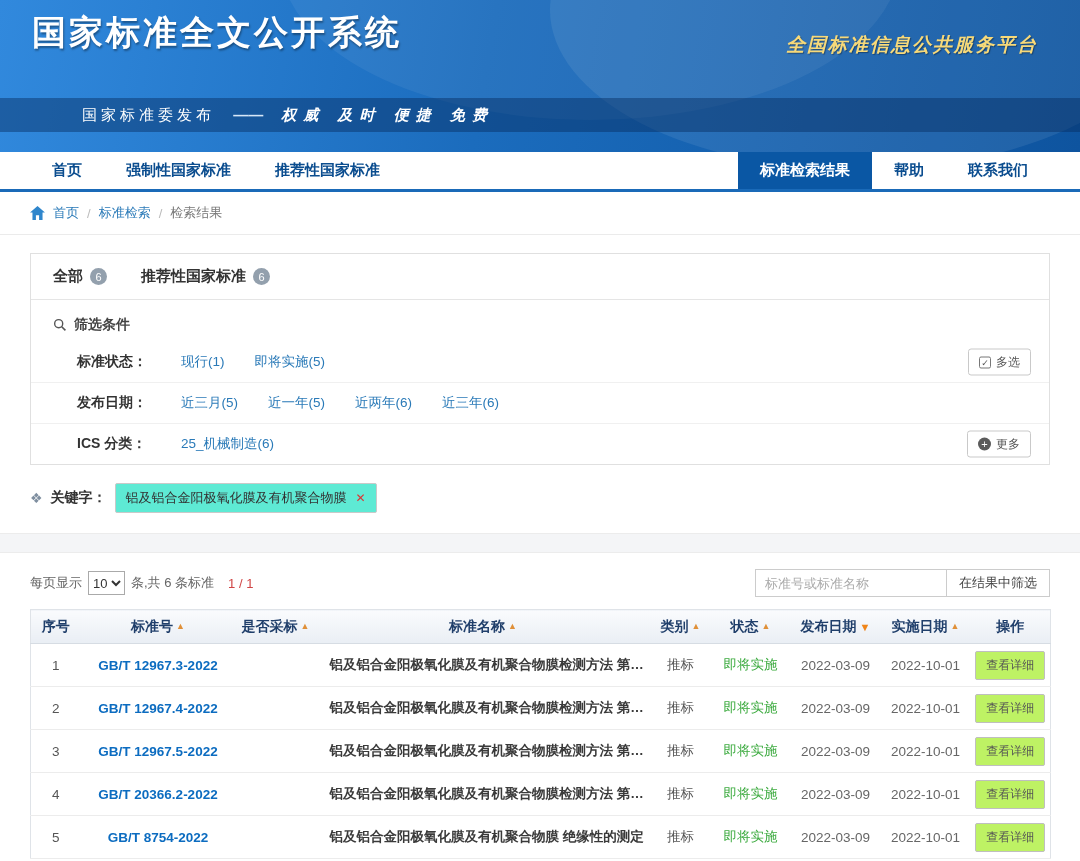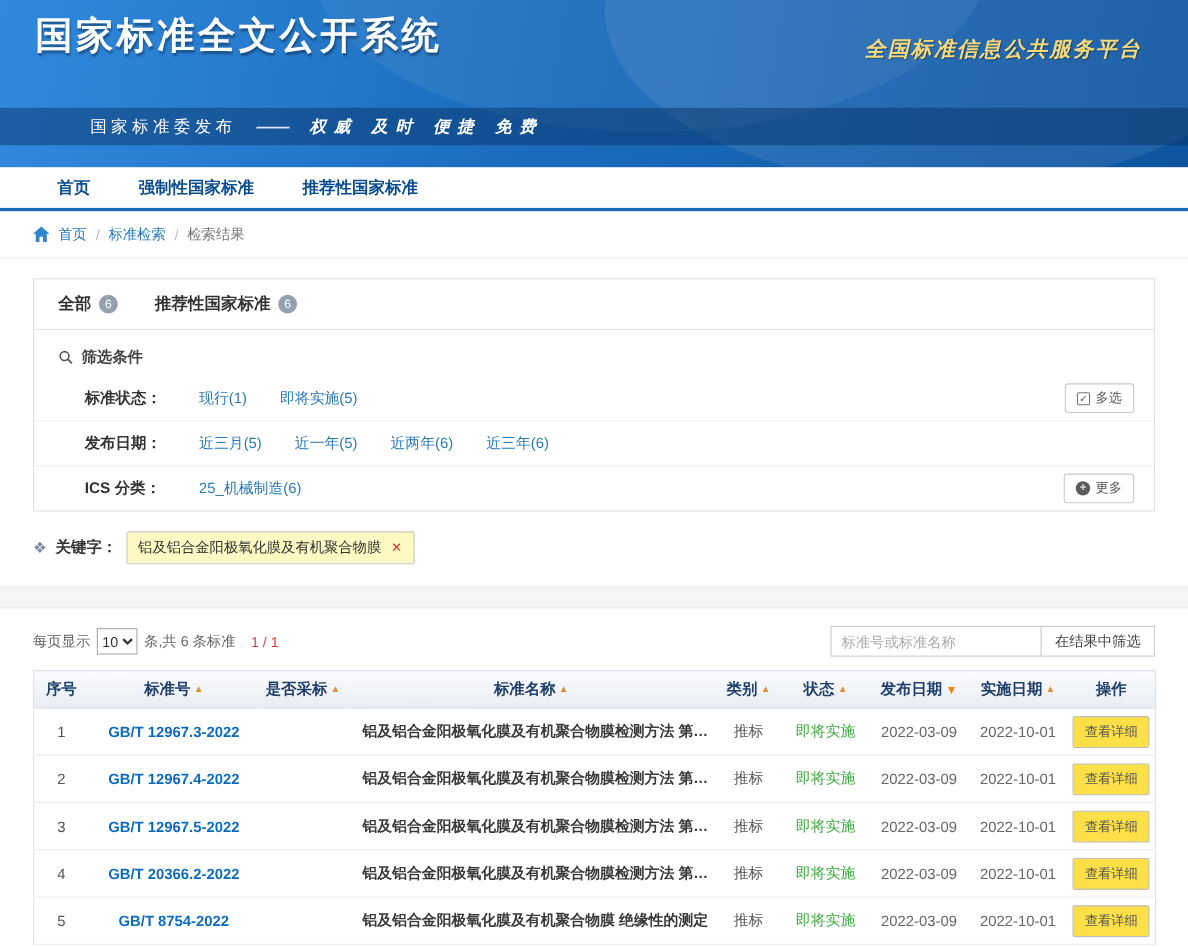--- a/index.html
+++ b/index.html
@@ -63,21 +63,21 @@
     color: #555; cursor: pointer; font-family: inherit; }
   .chk { width: 12px; height: 12px; border: 1px solid #777; font-size: 9px; line-height: 10px;
     text-align: center; color: #555; border-radius: 2px; }
   .plus { width: 13px; height: 13px; border-radius: 50%; background: #5b5b5b; color: #fff;
     font-size: 11px; line-height: 12px; text-align: center; }
   
   .keyword-row { display: flex; align-items: center; gap: 8px; padding: 18px 30px 20px; }
   .kw-mark { color: #7f8fa0; font-size: 14px; }
   .kw-label { font-size: 14px; font-weight: bold; color: #333; }
   .tag { display: inline-flex; align-items: center; gap: 9px; border: 1px solid #c9c9c9;
-    border-radius: 2px; padding: 5px 10px; font-size: 13px; color: #333; background: #fef9c3; }
+    border-radius: 2px; padding: 5px 10px; font-size: 13px; color: #333; background: #5eead4; }
   .tag-x { color: #e03131; font-weight: bold; font-size: 12px; cursor: pointer; }
   
   .band { height: 20px; background: #f4f5f7; border-top: 1px solid #ececec;
     border-bottom: 1px solid #ececec; }
   
   .results { padding: 0 30px; }
   .results-bar { display: flex; align-items: center; margin: 16px 0 12px; gap: 24px; }
   .rb-left { display: flex; align-items: center; gap: 6px; font-size: 13px; color: #666; }
   .rb-left select { height: 24px; border: 1px solid #aaa; font-size: 13px; color: #333;
     background: #fff; cursor: pointer; font-family: inherit; }
@@ -97,41 +97,46 @@
   th.sortable { cursor: pointer; }
   .sort { color: #e09038; font-size: 9px; margin-left: 3px; vertical-align: 2px; }
   .sort.active { color: #f08519; font-size: 11px; vertical-align: 0; }
   tbody td { height: 43px; border-bottom: 1px solid #ececec; font-size: 13.5px;
     text-align: center; color: #555; white-space: nowrap; overflow: hidden; }
   td.name { text-align: left; padding-left: 14px; font-weight: bold; color: #3a3a3a;
     text-overflow: ellipsis; }
   td.code a { color: #0c6cc0; font-weight: bold; text-decoration: none; cursor: pointer; }
   td.status { color: #3dab40; }
   td.date { color: #666; }
-  .detail-btn { border: 1px solid #bfbfbf; background: #fde047; border-radius: 2px;
+  .detail-btn { border: 1px solid #bfbfbf; background: #bef264; border-radius: 2px;
     padding: 5px 10px; font-size: 12px; color: #555; cursor: pointer; font-family: inherit; }
 </style>
 </head>
 <body>
 
 <header class="banner">
   <div class="site-title">国家标准全文公开系统</div>
   <div class="platform">全国标准信息公共服务平台</div>
   <div class="banner-sub">
     <span class="publisher">国家标准委发布</span>
     <span class="dash">——</span>
     <span class="slogan">权威 及时 便捷 免费</span>
   </div>
 </header>
 
 <nav class="nav">
   <div class="nav-left">
     <div class="nav-item">首页</div>
     <div class="nav-item">强制性国家标准</div>
     <div class="nav-item">推荐性国家标准</div>
+  </div>
+  <div class="nav-right">
+    <div class="nav-item active">标准检索结果</div>
+    <div class="nav-item">帮助</div>
+    <div class="nav-item">联系我们</div>
   </div>
 </nav>
 
 <div class="breadcrumb">
   <span class="home-icon">
     <svg width="15" height="14" viewBox="0 0 16 15">
         <path d="M8 0 L16 7 H13.4 V15 H9.7 V9.8 H6.3 V15 H2.6 V7 H0 Z" fill="#2f86cc"></path>
       </svg>
   </span>
   <span class="crumb-link">首页</span>

